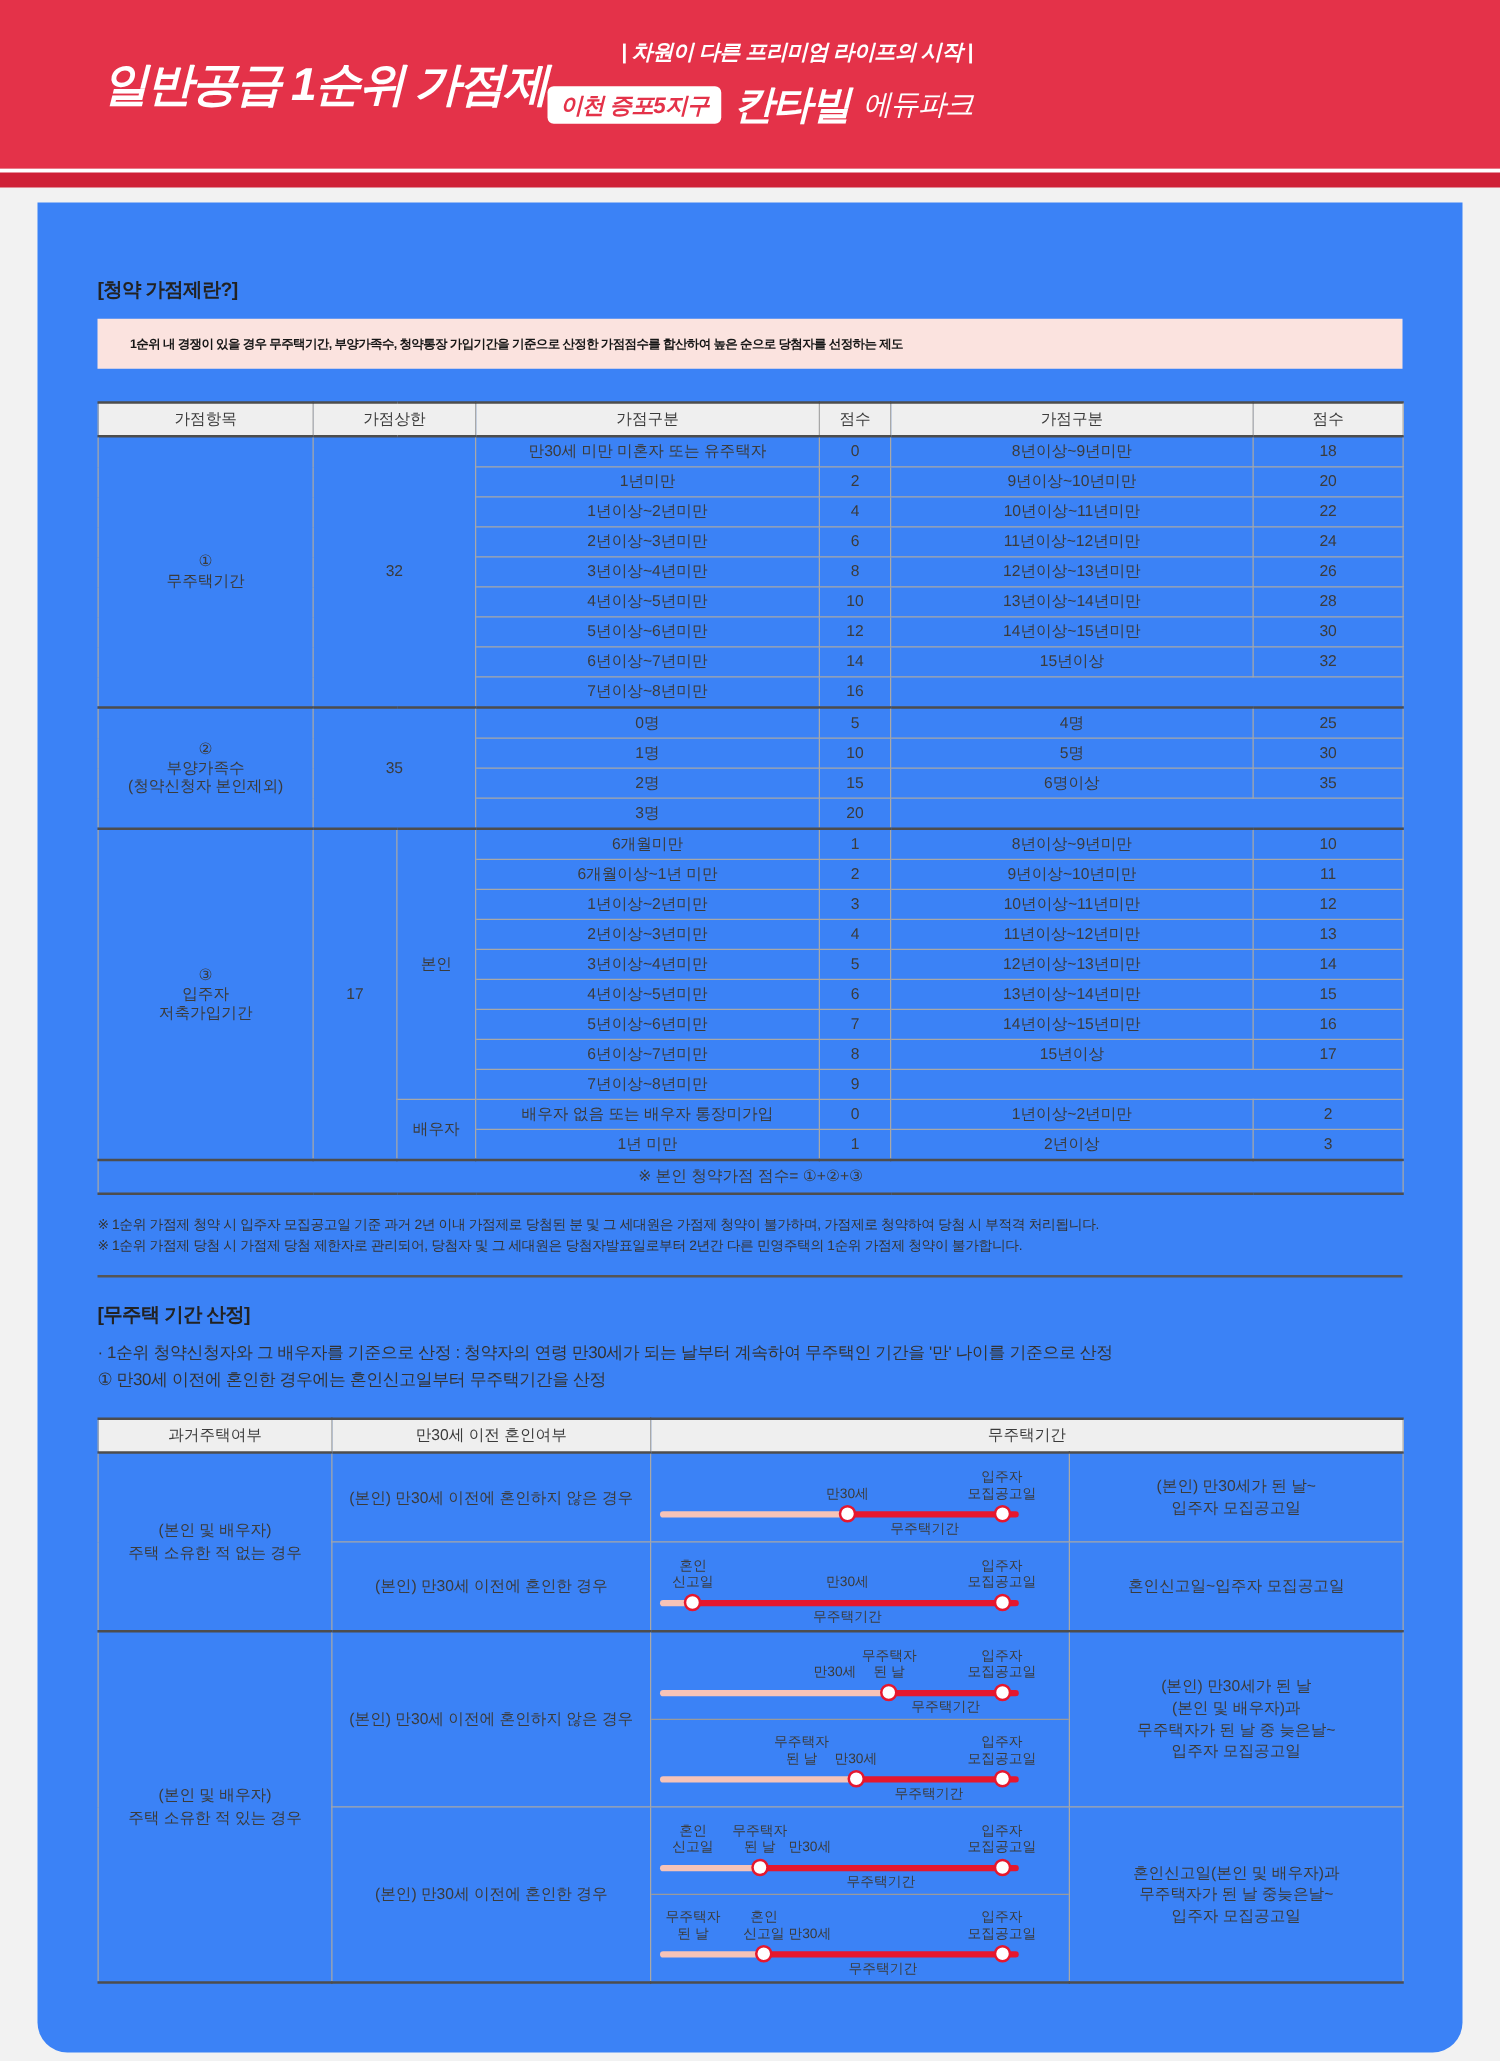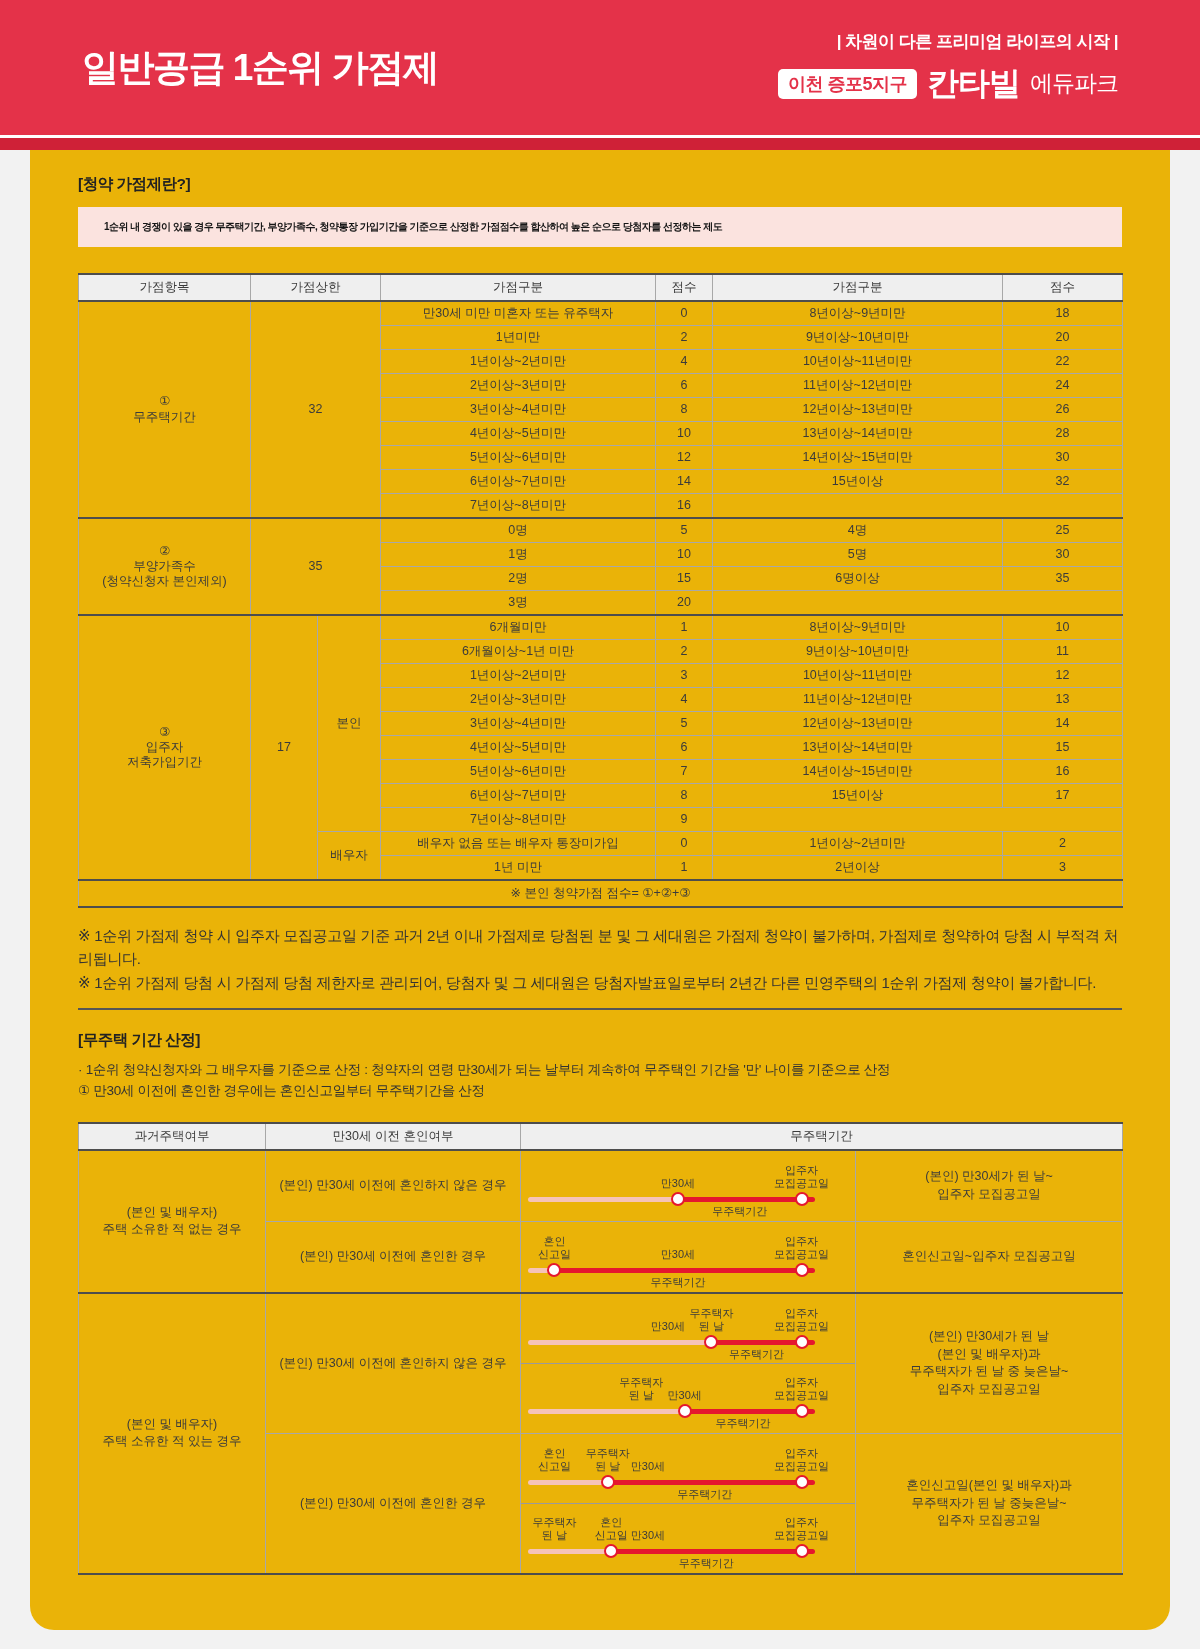--- a/index.html
+++ b/index.html
@@ -1,47 +1,47 @@
 <!DOCTYPE html>
 <html><head>
 <meta charset="utf-8">
 <style>
   html,body{margin:0;padding:0;}
   body{background:#f2f2f2;}
   .page{width:1200px;height:1649px;background:#f2f2f2;position:relative;overflow:hidden;
         font-family:"Liberation Sans","DejaVu Sans",sans-serif;color:#3b3b3b;}
   
-  .band{height:135px;background:#e43249;display:flex;align-items:center;justify-content:space-between;
-        padding:0 82px;box-sizing:border-box;}
+  .band{height:135px;background:#e43249;display:flex;align-items:center;
+        padding:0 82px;box-sizing:border-box;font-style:italic;}
   .title{margin:0;font-size:37px;font-weight:bold;color:#fff;letter-spacing:-1.5px;}
   .band-right{display:flex;flex-direction:column;align-items:flex-end;gap:9px;}
   .tagline{font-size:17px;font-weight:bold;color:#fff;letter-spacing:-0.5px;}
   .brandline{display:flex;align-items:center;gap:10px;}
   .badge{background:#fff;color:#e43249;font-weight:bold;font-size:18px;padding:3px 10px;border-radius:5px;letter-spacing:-0.5px;}
   .brand-bold{font-size:32px;font-weight:bold;color:#fff;letter-spacing:-1px;}
   .brand-rest{font-size:23px;color:#fff;letter-spacing:-1px;}
   .band-strip{height:15px;background:#cf2137;border-top:3px solid #ffffff;box-sizing:border-box;}
   
-  .card{margin:0 30px;background:#eab308;border-radius:0 0 24px 24px;height:1480px;
-        padding:24px 48px 0;box-sizing:border-box;}
+  .card{margin:12px 30px;background:#3b82f6;border-radius:0 0 24px 24px;height:1480px;
+        padding:60px 48px 0;box-sizing:border-box;}
   .sect{font-size:15.5px;font-weight:bold;color:#222;margin:0 0 12px;letter-spacing:-0.5px;}
   .pinkbox{background:#fbe3df;padding:13px 26px;font-size:10px;font-weight:bold;color:#161616;
            margin-bottom:26px;letter-spacing:-0.5px;}
   .sect2{margin:0 0 6px;}
   
   table{border-collapse:collapse;table-layout:fixed;width:1044px;}
   #t1{border-top:2px solid #4d4d4d;border-bottom:2px solid #4d4d4d;}
   #t1 th,#t1 td{border:1px solid #a8a8a8;font-size:12.5px;color:#3b3b3b;text-align:center;
                 padding:1px 4px;height:21px;line-height:1.22;white-space:pre-line;font-weight:normal;}
   #t1 thead th{background:#efefef;border-bottom:2px solid #4d4d4d;height:23px;}
   #t1 tr.secfirst td{border-top:2px solid #4d4d4d;}
   #t1 tr.t1foot td{border-top:2px solid #4d4d4d;height:23px;}
   
   .notes{width:1044px;margin-top:10px;padding:6px 0 14px;border-bottom:2px solid #555;}
-  .note{font-size:15px;color:#333;line-height:1.55;letter-spacing:-0.3px;}
+  .note{font-size:11px;color:#333;line-height:1.55;letter-spacing:-0.3px;}
   .bullets{margin:6px 0 20px;}
   .bullet{font-size:13.5px;color:#333;line-height:1.6;letter-spacing:-0.3px;}
   .sect3{margin-top:20px;margin-bottom:8px;}
   
   #t2{border-top:2px solid #4d4d4d;border-bottom:2px solid #4d4d4d;}
   #t2 th,#t2 td{border:1px solid #a8a8a8;font-size:12.5px;color:#3b3b3b;text-align:center;
                 padding:1px 4px;line-height:1.4;white-space:pre-line;font-weight:normal;}
   #t2 thead th{background:#efefef;border-bottom:2px solid #4d4d4d;height:23px;}
   #t2 tr.gfirst td{border-top:2px solid #4d4d4d;}
   .diagcell{padding:2px 0 !important;vertical-align:middle;}

